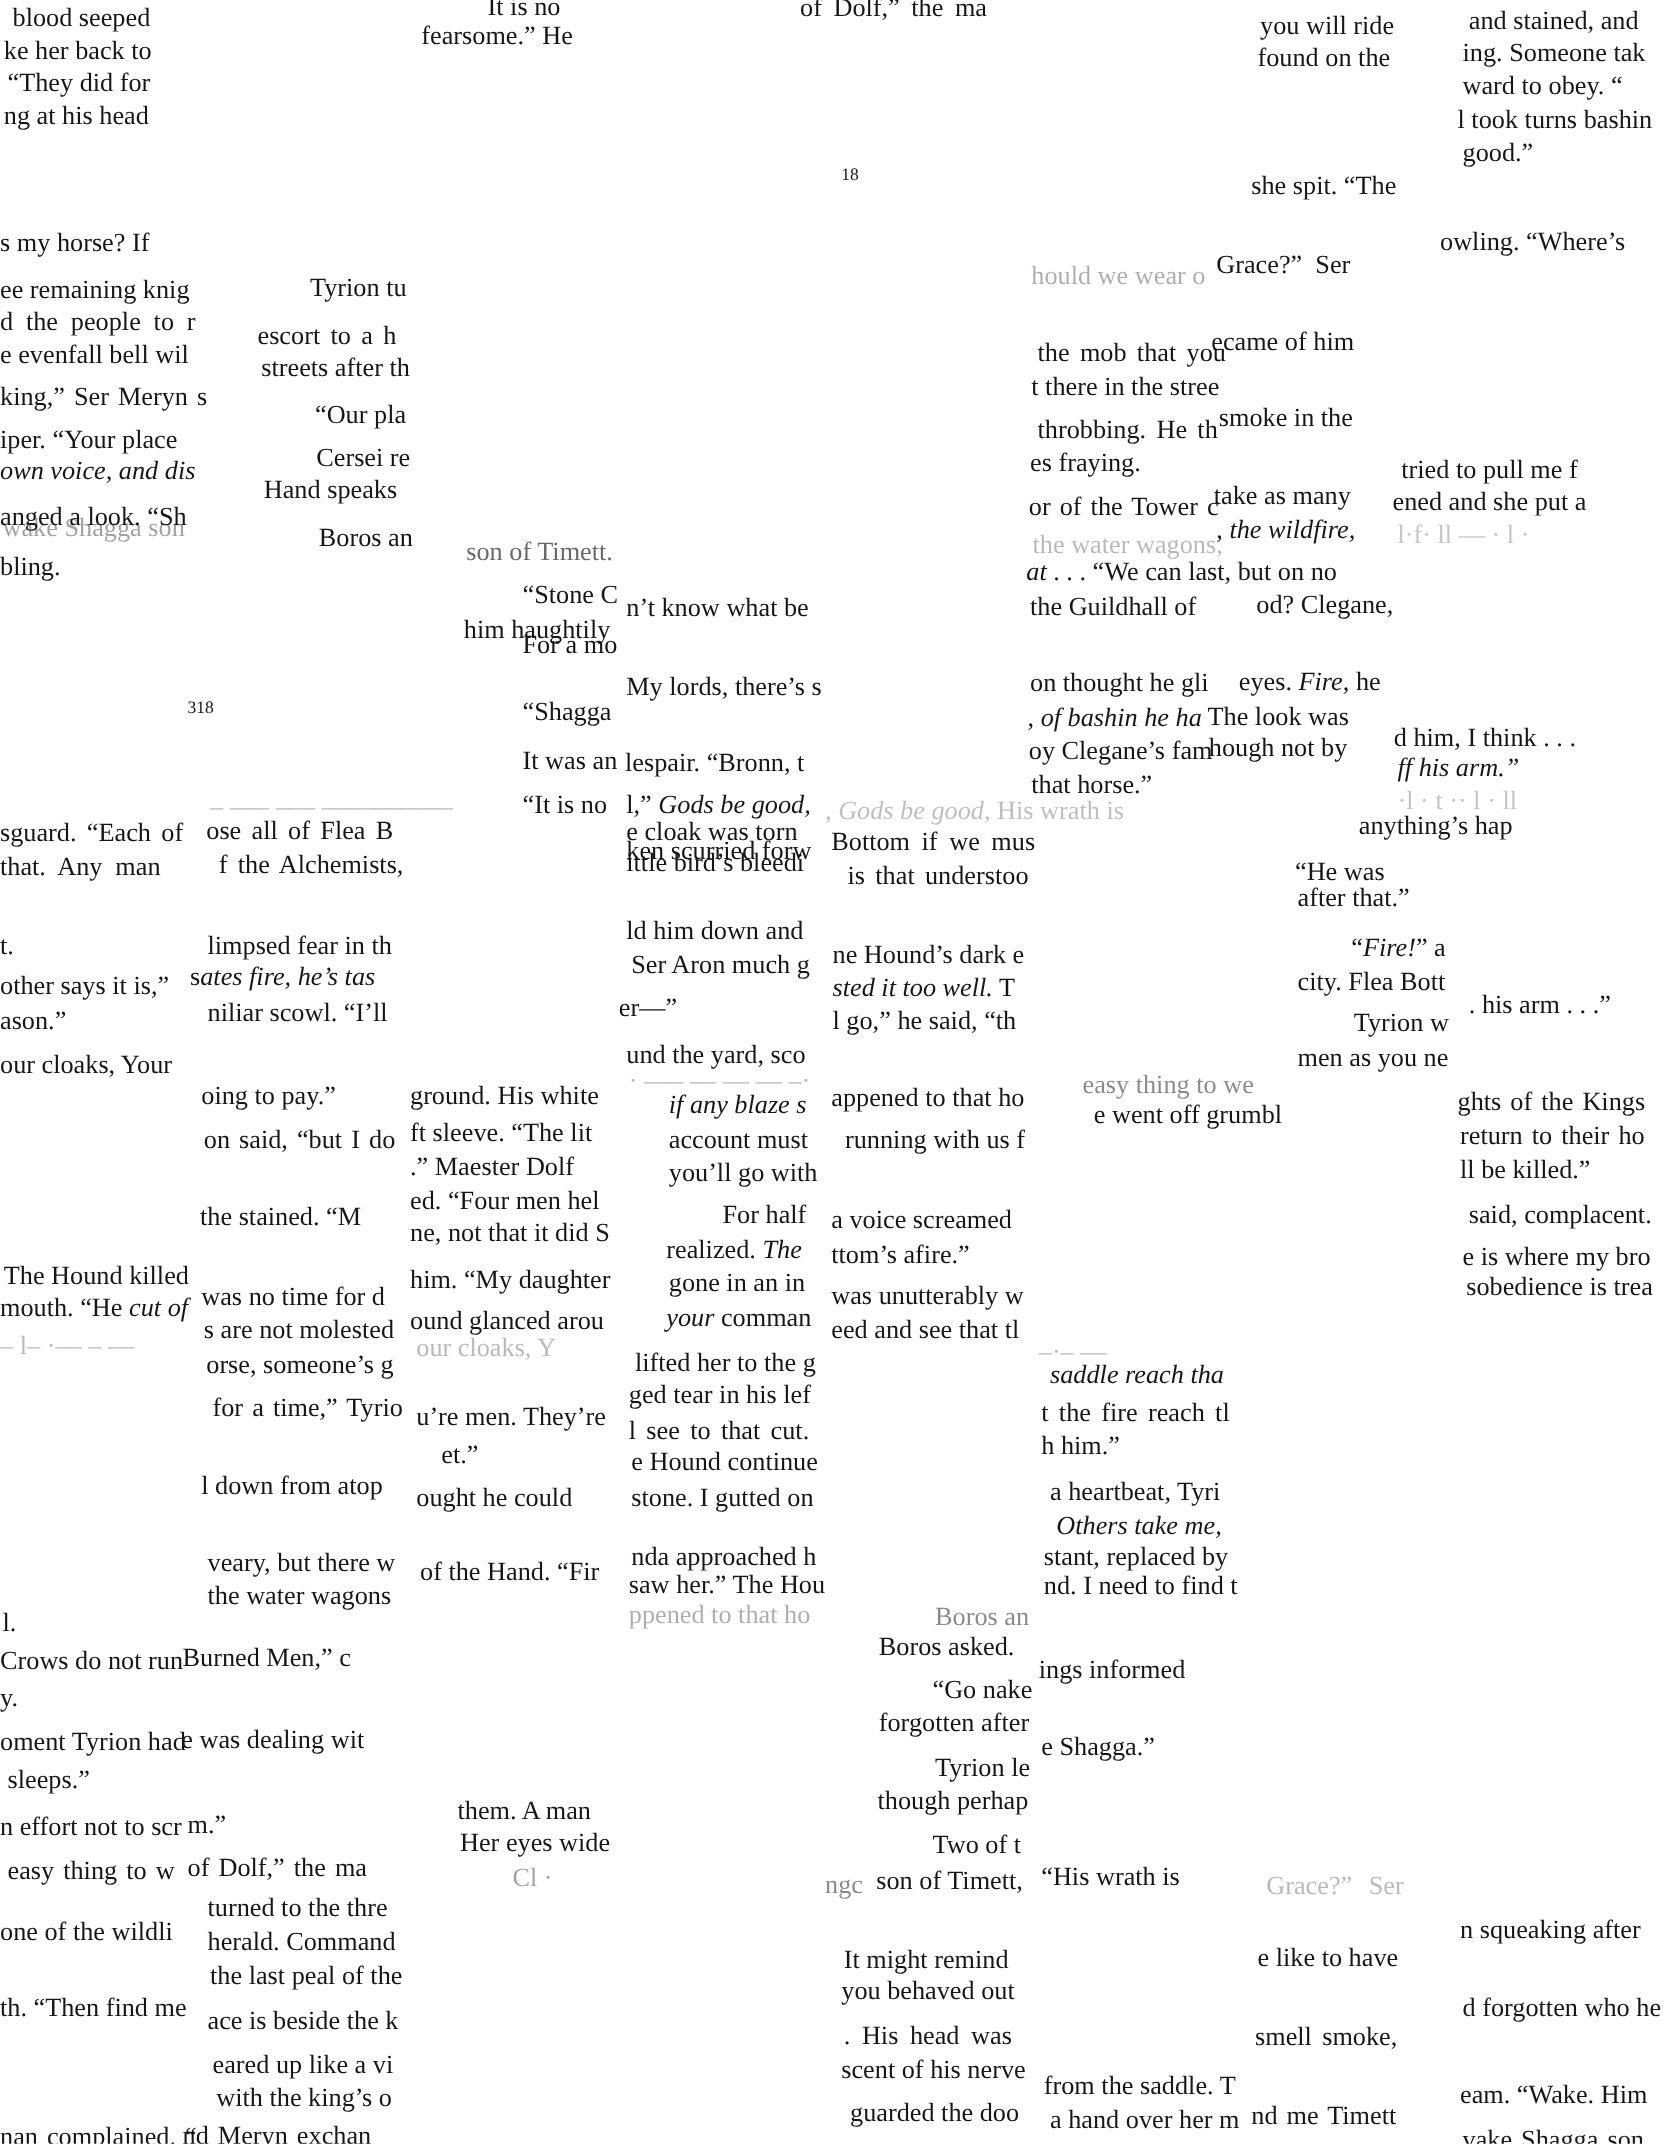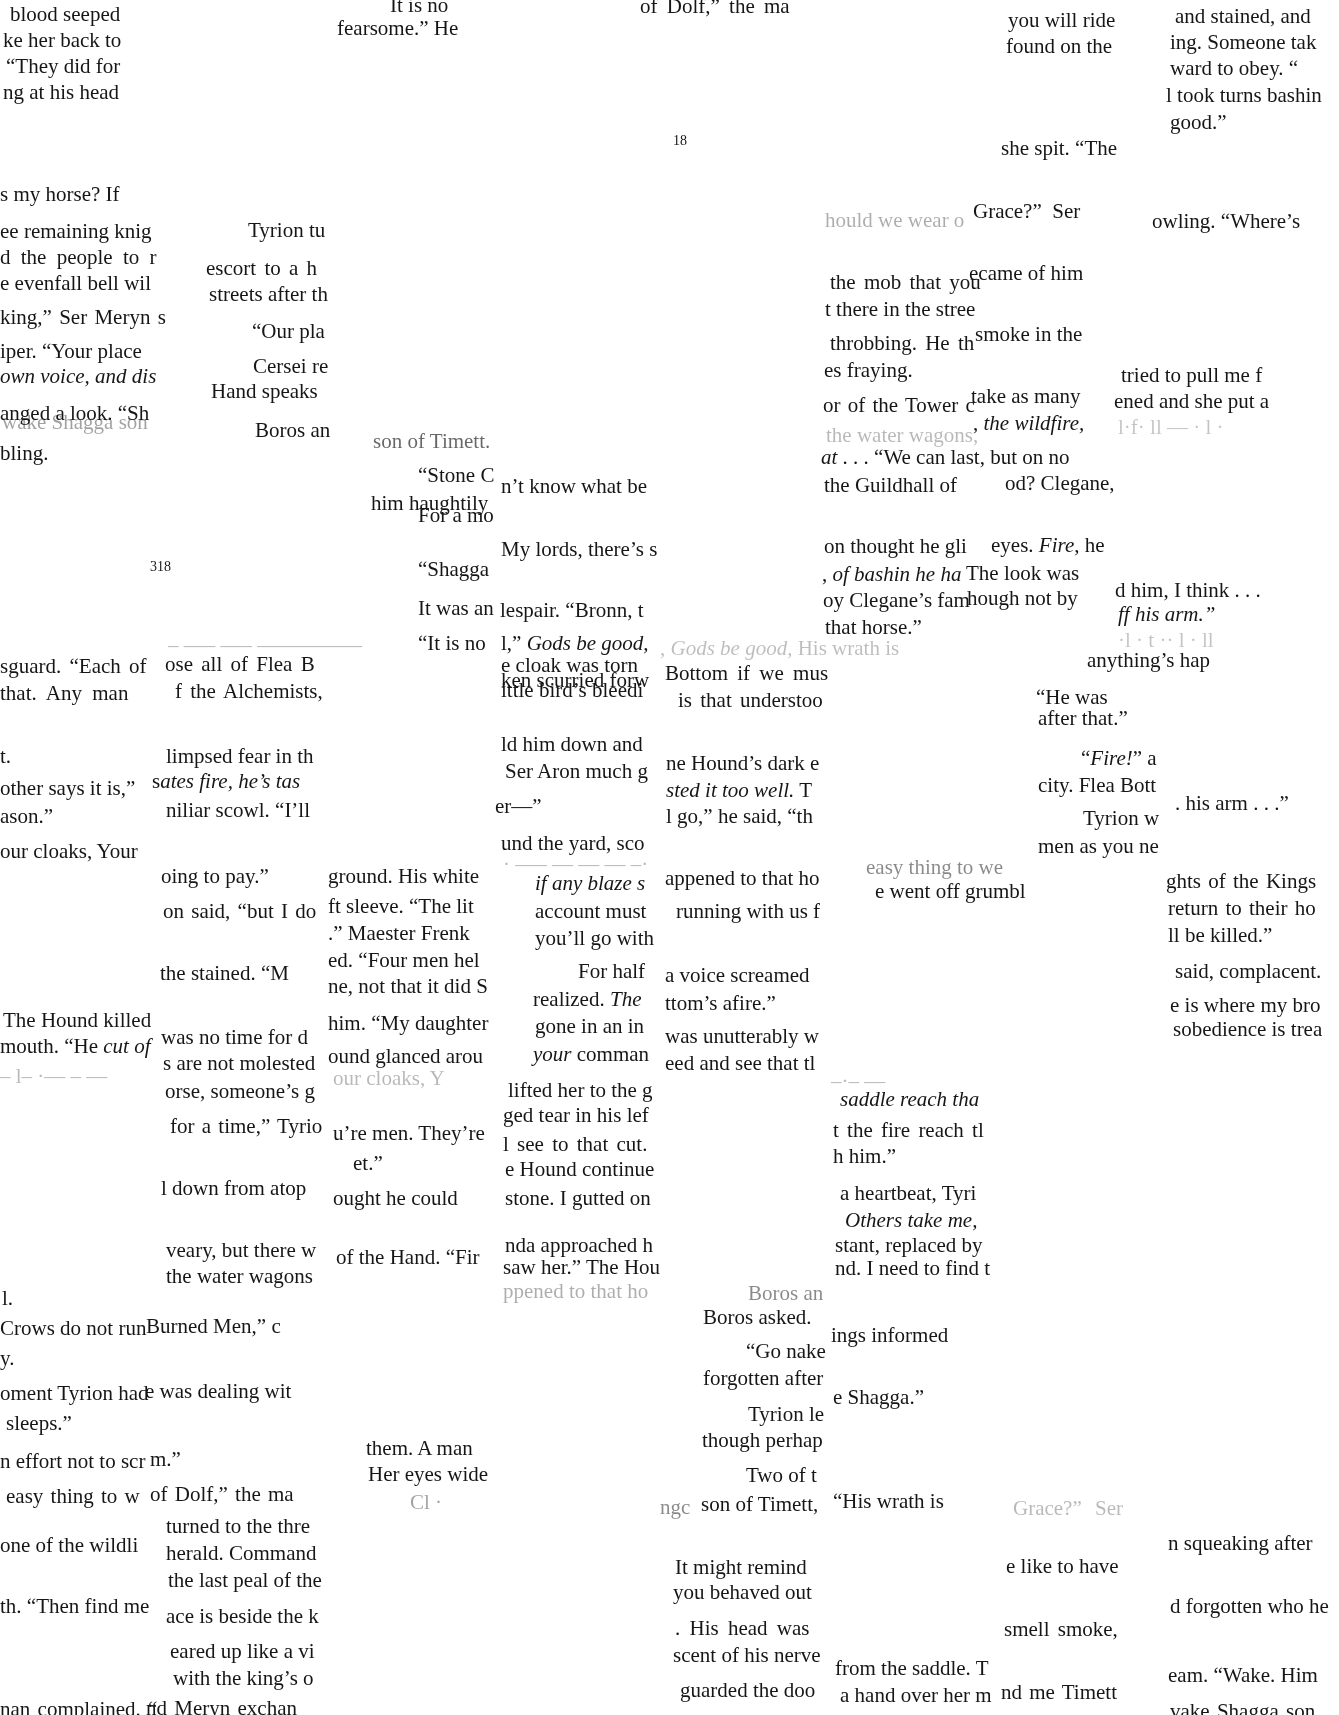--- a/index.html
+++ b/index.html
@@ -25,21 +25,21 @@
     <div class="frag" style="left: 640px; top: -6px; word-spacing: 4px;"><span>of Dolf,” the ma</span></div>
     <div class="frag" style="left: 1008px; top: 8px;"><span>you will ride</span></div>
     <div class="frag" style="left: 1006px; top: 34px;"><span>found on the</span></div>
     <div class="frag" style="left: 1175px; top: 4px;"><span>and stained, and</span></div>
     <div class="frag" style="left: 1170px; top: 30px;"><span>ing. Someone tak</span></div>
     <div class="frag" style="left: 1170px; top: 56px;"><span>ward to obey. “</span></div>
     <div class="frag" style="left: 1166px; top: 83px;"><span>l took turns bashin</span></div>
     <div class="frag" style="left: 1170px; top: 110px;"><span>good.”</span></div>
     <div class="frag pgnum" style="left: 673px; top: 132px; font-size: 14px;"><span>18</span></div>
     <div class="frag" style="left: 1001px; top: 136px;"><span>she spit. “The</span></div>
-    <div class="frag" style="left: 1152px; top: 181px; margin-top: 28px;"><span>owling. “Where’s</span></div>
+    <div class="frag" style="left: 1152px; top: 181px;"><span>owling. “Where’s</span></div>
     <div class="frag" style="left: 825px; top: 208px; opacity: 0.35;"><span>hould we wear o</span></div>
     <div class="frag" style="left: 973px; top: 199px;"><span>Grace?”  Ser</span></div>
     <div class="frag" style="left: 0px; top: 182px;"><span>s my horse? If</span></div>
     <div class="frag" style="left: 0px; top: 219px;"><span>ee remaining knig</span></div>
     <div class="frag" style="left: 0px; top: 245px; word-spacing: 5px;"><span>d the people to r</span></div>
     <div class="frag" style="left: 0px; top: 271px;"><span>e evenfall bell wil</span></div>
     <div class="frag" style="left: 248px; top: 218px;"><span>Tyrion tu</span></div>
     <div class="frag" style="left: 206px; top: 256px; word-spacing: 3px;"><span>escort to a h</span></div>
     <div class="frag" style="left: 209px; top: 282px;"><span>streets after th</span></div>
     <div class="frag" style="left: 0px; top: 305px; word-spacing: 2px;"><span>king,” Ser Meryn s</span></div>
@@ -133,21 +133,21 @@
     <div class="frag" style="left: 166px; top: 798px;"><span>niliar scowl. “I’ll</span></div>
     <div class="frag" style="left: 0px; top: 839px;"><span>our cloaks, Your</span></div>
     <div class="frag" style="left: 161px; top: 864px;"><span>oing to pay.”</span></div>
     <div class="frag" style="left: 328px; top: 864px;"><span>ground. His white</span></div>
     <div class="frag" style="left: 535px; top: 871px;"><span class="it">if any blaze s</span></div>
     <div class="frag" style="left: 665px; top: 866px;"><span>appened to that ho</span></div>
     <div class="frag" style="left: 163px; top: 899px; word-spacing: 2px;"><span>on said, “but I do</span></div>
     <div class="frag" style="left: 328px; top: 894px;"><span>ft sleeve. “The lit</span></div>
     <div class="frag" style="left: 535px; top: 899px;"><span>account must</span></div>
     <div class="frag" style="left: 676px; top: 899px;"><span>running with us f</span></div>
-    <div class="frag" style="left: 328px; top: 921px;"><span>.” Maester Frenk</span></div>
+    <div class="frag" style="left: 328px; top: 921px;"><span>.” Maester Dolf</span></div>
     <div class="frag" style="left: 535px; top: 926px;"><span>you’ll go with</span></div>
     <div class="frag" style="left: 328px; top: 948px;"><span>ed. “Four men hel</span></div>
     <div class="frag" style="left: 160px; top: 961px;"><span>the stained. “M</span></div>
     <div class="frag" style="left: 578px; top: 959px;"><span>For half</span></div>
     <div class="frag" style="left: 665px; top: 963px;"><span>a voice screamed</span></div>
     <div class="frag" style="left: 328px; top: 974px;"><span>ne, not that it did S</span></div>
     <div class="frag" style="left: 533px; top: 987px;"><span>realized. </span><span class="it">The</span></div>
     <div class="frag" style="left: 665px; top: 991px;"><span>ttom’s afire.”</span></div>
     <div class="frag" style="left: 3px; top: 1008px;"><span>The Hound killed</span></div>
     <div class="frag" style="left: 328px; top: 1011px;"><span>him. “My daughter</span></div>

